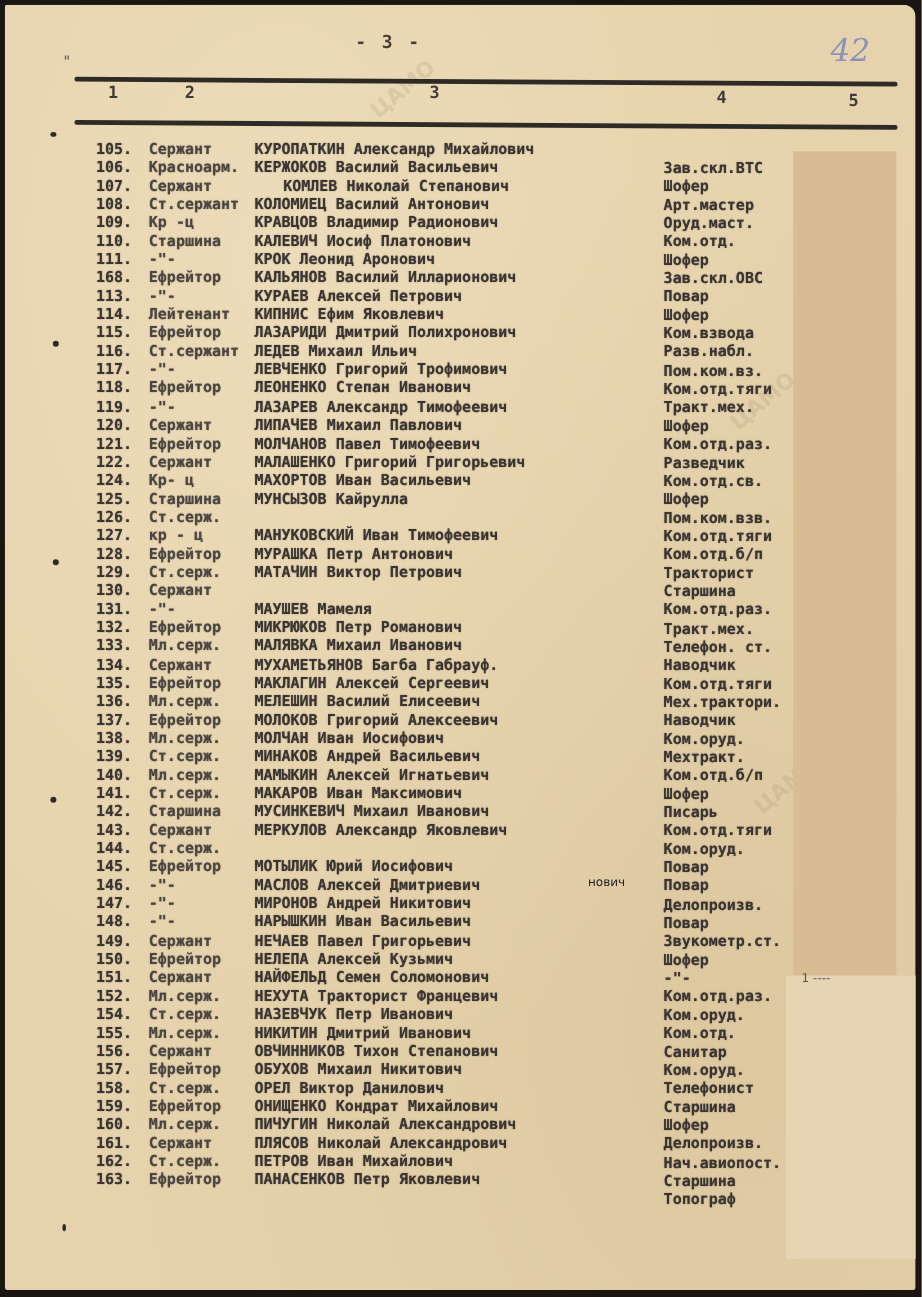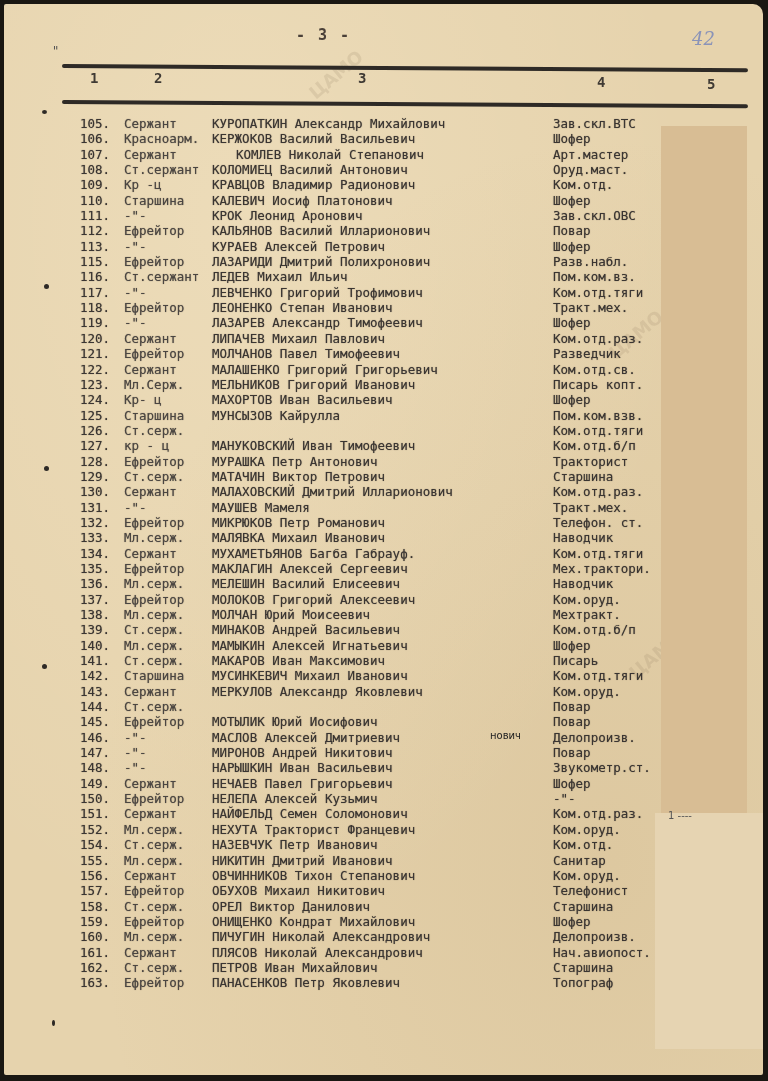--- a/index.html
+++ b/index.html
@@ -16,45 +16,45 @@
       radial-gradient(ellipse at 80% 80%, rgba(180,150,100,0.18), transparent 60%);
     border-radius:2px 10px 2px 2px;
     overflow:hidden;
   }
   .page-num {
     position:absolute; left:292px; top:22px;
     font-size:15px; font-weight:bold; color:#4a4038; letter-spacing:2px;
   }
   .archive-num {
     position:absolute; left:688px; top:24px;
-    font-family:"DejaVu Serif", serif; font-size:18px; color:#8a93b8;
+    font-family:"DejaVu Serif", serif; font-size:26px; color:#8a93b8;
     font-style:italic;
   }
   .quote-mark { position:absolute; left:48px; top:40px; font-size:12px; color:#555; }
   .rule {
     position:absolute; left:58px; height:4px; background:#2e2a26;
     border-radius:2px;
   }
   .rule.top { top:60px; width:686px; transform:rotate(0.35deg); transform-origin:left; }
   .rule.bot { top:96px; width:686px; transform:rotate(0.35deg); transform-origin:left; }
   .col-head {
     position:absolute; top:66px; font-size:14px; font-weight:bold; color:#3f3a34;
   }
   .rows { position:absolute; left:0; top:112px; width:100%; }
   .row {
     position:relative; height:15.35px; line-height:15px;
-    font-size:12.5px; font-weight:normal; color:#3a3532;
+    font-size:12.5px; font-weight:bold; color:#3a3532;
     white-space:nowrap;
     text-shadow:0 0 1px rgba(40,35,30,0.6);
   }
   .row span { position:absolute; top:0; }
   .c-num { left:76px; width:48px; }
   .c-rank { left:120px; width:110px; color:#4b4642; }
   .c-name { left:208px; }
-  .c-pos { left:549px; }
+  .c-pos { left:549px;margin-top:16px; }
   .c-name.indent { left:232px; }
   .redact1 {
     position:absolute; left:657px; top:122px; width:86px; height:688px;
     background:#d8bd94;
   }
   .redact2 {
     position:absolute; left:651px; top:809px; width:110px; height:236px;
     background:#e6d4b2;
   }
   .overtype {
@@ -128,30 +128,36 @@
         <span class="c-name">КАЛЕВИЧ Иосиф Платонович</span>
         <span class="c-pos">Шофер</span>
       </div>
       <div class="row">
         <span class="c-num">111.</span>
         <span class="c-rank">-"-</span>
         <span class="c-name">КРОК Леонид Аронович</span>
         <span class="c-pos">Зав.скл.ОВС</span>
       </div>
       <div class="row">
-        <span class="c-num">112.</span>
+        <span class="c-num">168.</span>
         <span class="c-rank">Ефрейтор</span>
         <span class="c-name">КАЛЬЯНОВ Василий Илларионович</span>
         <span class="c-pos">Повар</span>
       </div>
       <div class="row">
         <span class="c-num">113.</span>
         <span class="c-rank">-"-</span>
         <span class="c-name">КУРАЕВ Алексей Петрович</span>
         <span class="c-pos">Шофер</span>
+      </div>
+      <div class="row">
+        <span class="c-num">114.</span>
+        <span class="c-rank">Лейтенант</span>
+        <span class="c-name">КИПНИС Ефим Яковлевич</span>
+        <span class="c-pos">Ком.взвода</span>
       </div>
       <div class="row">
         <span class="c-num">115.</span>
         <span class="c-rank">Ефрейтор</span>
         <span class="c-name">ЛАЗАРИДИ Дмитрий Полихронович</span>
         <span class="c-pos">Разв.набл.</span>
       </div>
       <div class="row">
         <span class="c-num">116.</span>
         <span class="c-rank">Ст.сержант</span>
@@ -188,26 +194,20 @@
         <span class="c-name">МОЛЧАНОВ Павел Тимофеевич</span>
         <span class="c-pos">Разведчик</span>
       </div>
       <div class="row">
         <span class="c-num">122.</span>
         <span class="c-rank">Сержант</span>
         <span class="c-name">МАЛАШЕНКО Григорий Григорьевич</span>
         <span class="c-pos">Ком.отд.св.</span>
       </div>
       <div class="row">
-        <span class="c-num">123.</span>
-        <span class="c-rank">Мл.Серж.</span>
-        <span class="c-name">МЕЛЬНИКОВ Григорий Иванович</span>
-        <span class="c-pos">Писарь копт.</span>
-      </div>
-      <div class="row">
         <span class="c-num">124.</span>
         <span class="c-rank">Кр- ц</span>
         <span class="c-name">МАХОРТОВ Иван Васильевич</span>
         <span class="c-pos">Шофер</span>
       </div>
       <div class="row">
         <span class="c-num">125.</span>
         <span class="c-rank">Старшина</span>
         <span class="c-name">МУНСЫЗОВ Кайрулла</span>
         <span class="c-pos">Пом.ком.взв.</span>
@@ -231,21 +231,20 @@
       </div>
       <div class="row">
         <span class="c-num">129.</span>
         <span class="c-rank">Ст.серж.</span>
         <span class="c-name">МАТАЧИН Виктор Петрович</span>
         <span class="c-pos">Старшина</span>
       </div>
       <div class="row">
         <span class="c-num">130.</span>
         <span class="c-rank">Сержант</span>
-        <span class="c-name">МАЛАХОВСКИЙ Дмитрий Илларионович</span>
         <span class="c-pos">Ком.отд.раз.</span>
       </div>
       <div class="row">
         <span class="c-num">131.</span>
         <span class="c-rank">-"-</span>
         <span class="c-name">МАУШЕВ Мамеля</span>
         <span class="c-pos">Тракт.мех.</span>
       </div>
       <div class="row">
         <span class="c-num">132.</span>
@@ -279,21 +278,21 @@
       </div>
       <div class="row">
         <span class="c-num">137.</span>
         <span class="c-rank">Ефрейтор</span>
         <span class="c-name">МОЛОКОВ Григорий Алексеевич</span>
         <span class="c-pos">Ком.оруд.</span>
       </div>
       <div class="row">
         <span class="c-num">138.</span>
         <span class="c-rank">Мл.серж.</span>
-        <span class="c-name">МОЛЧАН Юрий Моисеевич</span>
+        <span class="c-name">МОЛЧАН Иван Иосифович</span>
         <span class="c-pos">Мехтракт.</span>
       </div>
       <div class="row">
         <span class="c-num">139.</span>
         <span class="c-rank">Ст.серж.</span>
         <span class="c-name">МИНАКОВ Андрей Васильевич</span>
         <span class="c-pos">Ком.отд.б/п</span>
       </div>
       <div class="row">
         <span class="c-num">140.</span>

